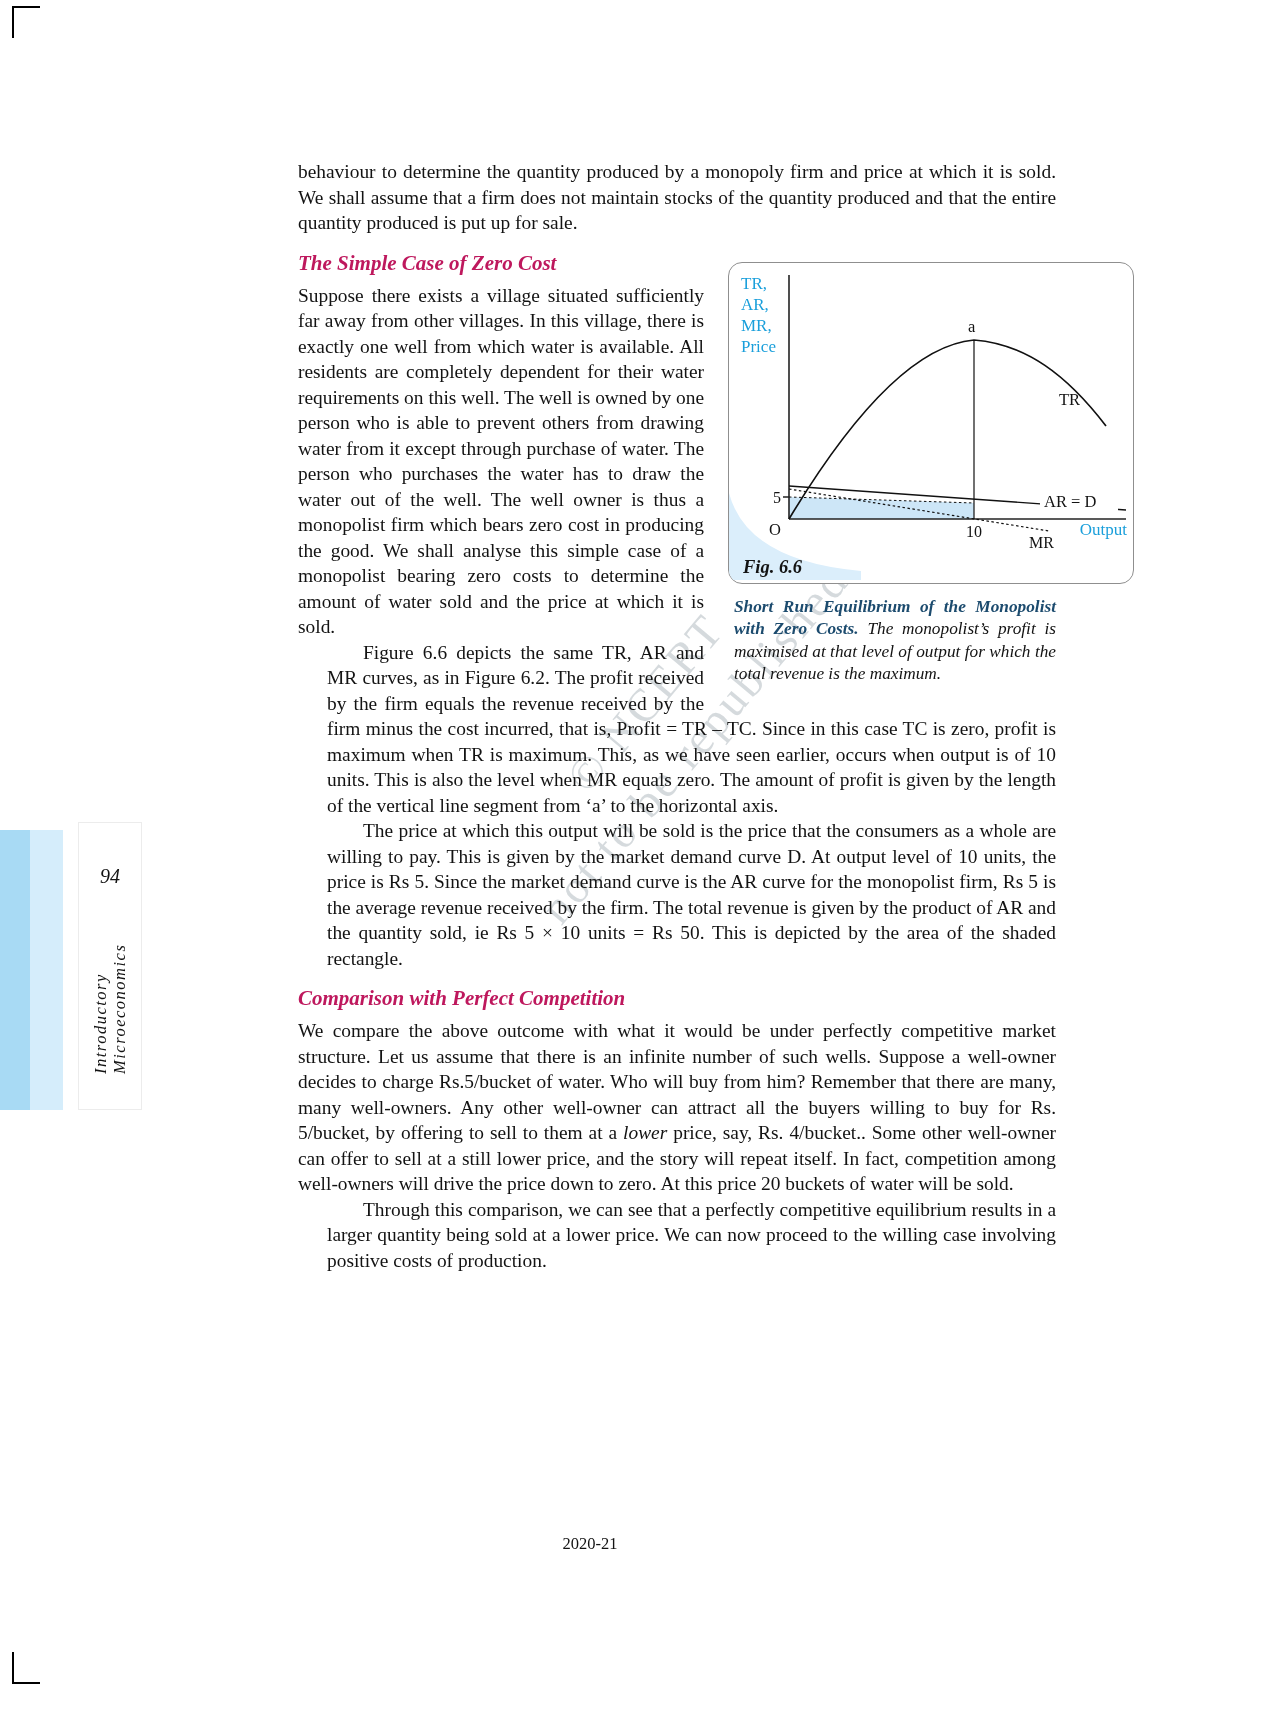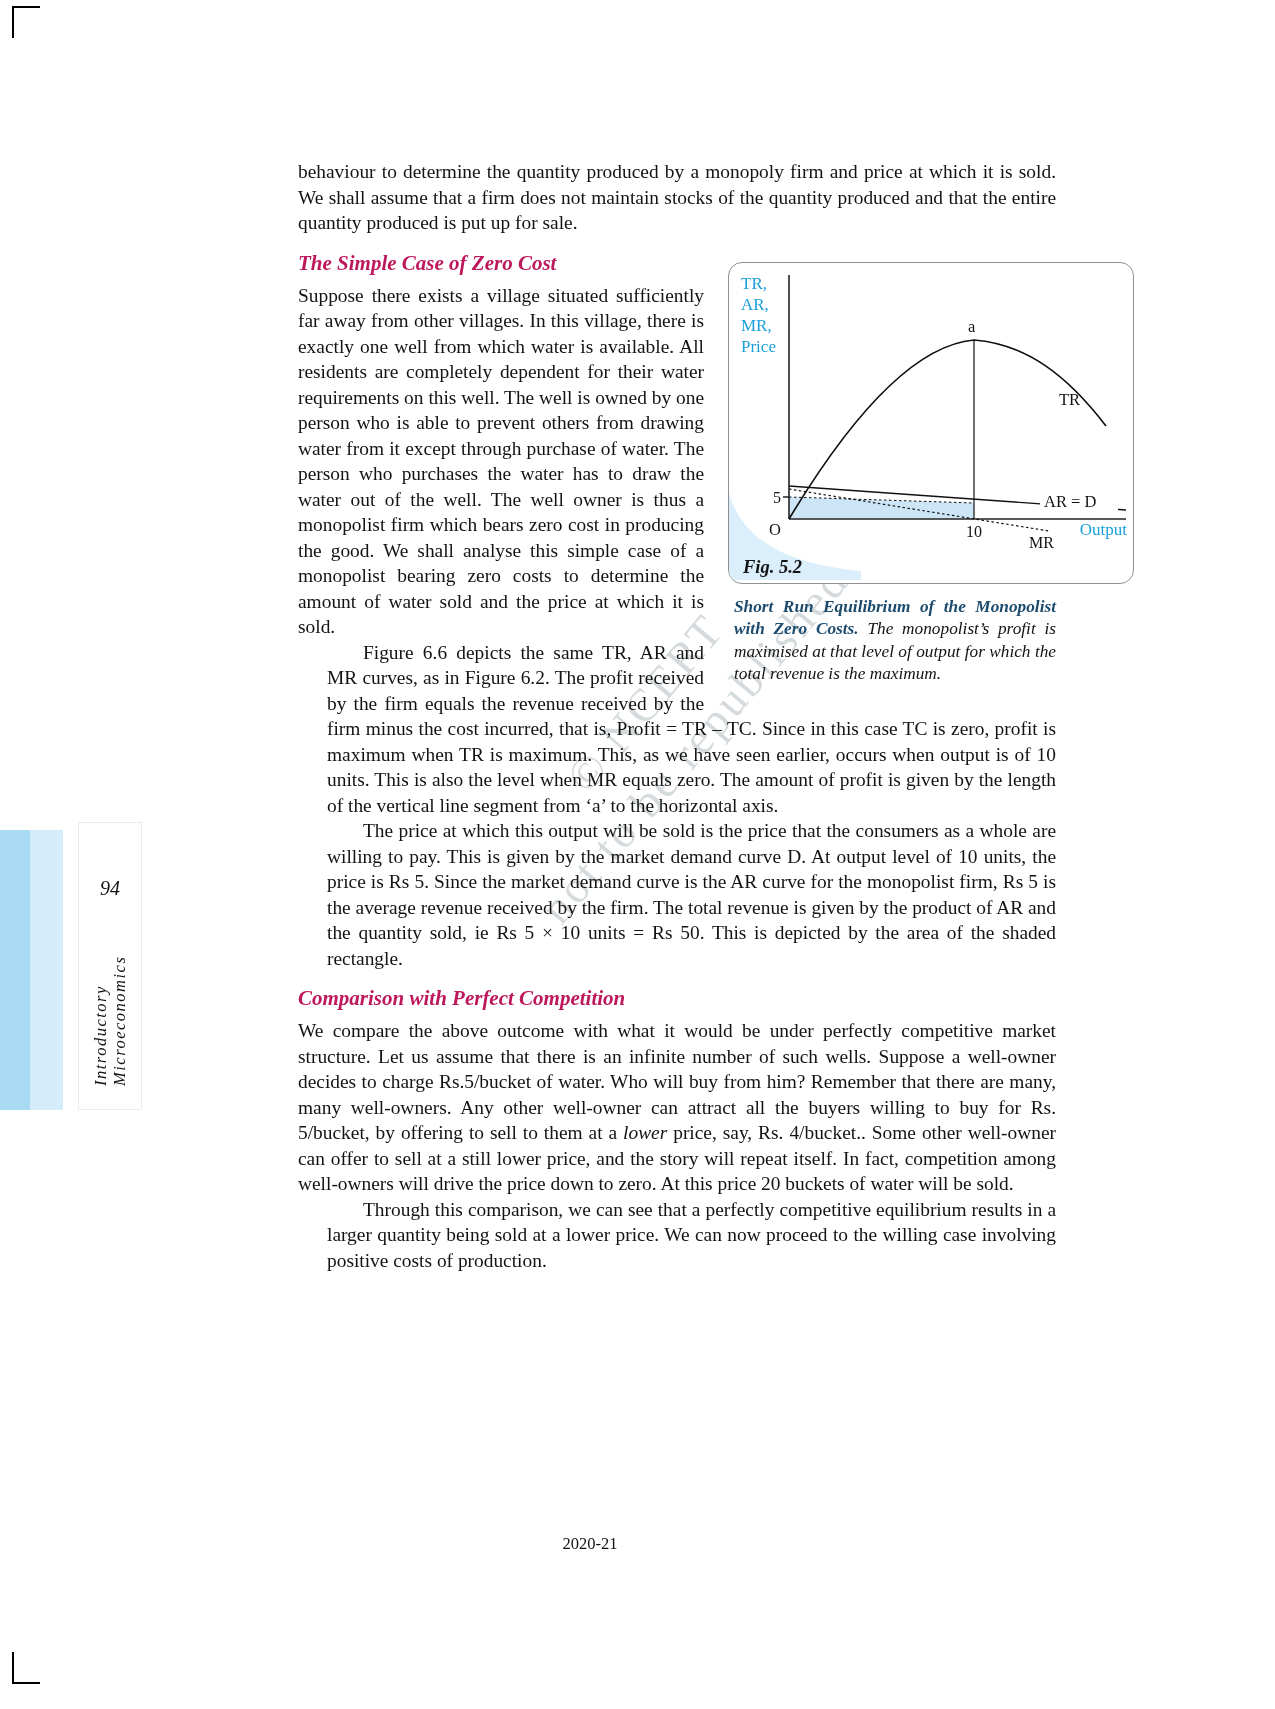--- a/index.html
+++ b/index.html
@@ -21,21 +21,21 @@
     color:#adb6bc; opacity:.5; text-align:center;
     font-size:46px; letter-spacing:3px; line-height:64px;
   }
 
   
   .strip-outer { position:absolute; left:0px;  top:830px; width:30px; height:280px; background:#a8daf4; }
   .strip-inner { position:absolute; left:30px; top:830px; width:33px; height:280px; background:#d5edfb; }
   .page-card   { position:absolute; left:78px; top:822px; width:64px; height:288px;
                  background:#ffffff; border:1px solid #ececec; box-sizing:border-box;
                  display:flex; flex-direction:column; align-items:center; }
-  .page-number { font-style:italic; font-size:20px; margin-top:54px; }
+  .page-number { font-style:italic; font-size:20px; margin-top:42px; }
   .vert { writing-mode:vertical-rl; transform:rotate(180deg);
           font-style:italic; font-size:16.5px; line-height:19px;
           letter-spacing:1.5px; margin-top:16px; height:170px; }
 
   
   .main { position:absolute; left:298px; top:159px; width:758px; }
   .para { margin:0; text-align:justify; font-size:19.4px; line-height:25.5px; }
   .indent { text-indent:36px;margin-left:29px; }
   .section-heading {
     font-style:italic; font-weight:bold; font-size:21px; color:#be185d;
@@ -115,21 +115,21 @@
 
           <rect x="311" y="230" width="78" height="18" fill="#ffffff"></rect>
           <text class="chart-text" x="315" y="244" font-size="16.5">AR = D</text>
           <text class="chart-text" x="300" y="285" font-size="16">MR</text>
 
           <text class="chart-text" x="52" y="240" font-size="16" text-anchor="end">5</text>
           <text class="chart-text" x="52" y="272" font-size="16.5" text-anchor="end">O</text>
           <text class="chart-text" x="245" y="274" font-size="16" text-anchor="middle">10</text>
           <text class="chart-text chart-blue" x="398" y="272" font-size="17" text-anchor="end">Output</text>
         </svg>
-        <div class="fig-label">Fig. 5.2</div>
+        <div class="fig-label">Fig. 6.6</div>
       </div>
       <p class="fig-caption"><span class="caption-lead">Short Run Equilibrium of the Monopolist with Zero Costs.</span><span> The monopolist’s profit is maximised at that level of output for which the total revenue is the maximum.</span></p>
     </div>
 
     <h3 class="section-heading">The Simple Case of Zero Cost</h3>
 
     <p class="para"><span>Suppose there exists a village situated sufficiently far away from other villages. In this village, there is exactly one well from which water is available. All residents are completely dependent for their water requirements on this well. The well is owned by one person who is able to prevent others from drawing water from it except through purchase of water. The person who purchases the water has to draw the water out of the well. The well owner is thus a monopolist firm which bears zero cost in producing the good. We shall analyse this simple case</span> <span>of a monopolist bearing zero costs to determine the amount of water sold and the price at which it is sold.</span></p>
 
     <p class="para indent">Figure 6.6 depicts the same TR, AR and MR curves, as in Figure 6.2. The profit received by the firm equals the revenue received by the firm minus the cost incurred, that is, Profit = TR – TC. Since in this case TC is zero, profit is maximum when TR is maximum. This, as we have seen earlier, occurs when output is of 10 units. This is also the level when MR equals zero. The amount of profit is given by the length of the vertical line segment from ‘a’ to the horizontal axis.</p>
 

